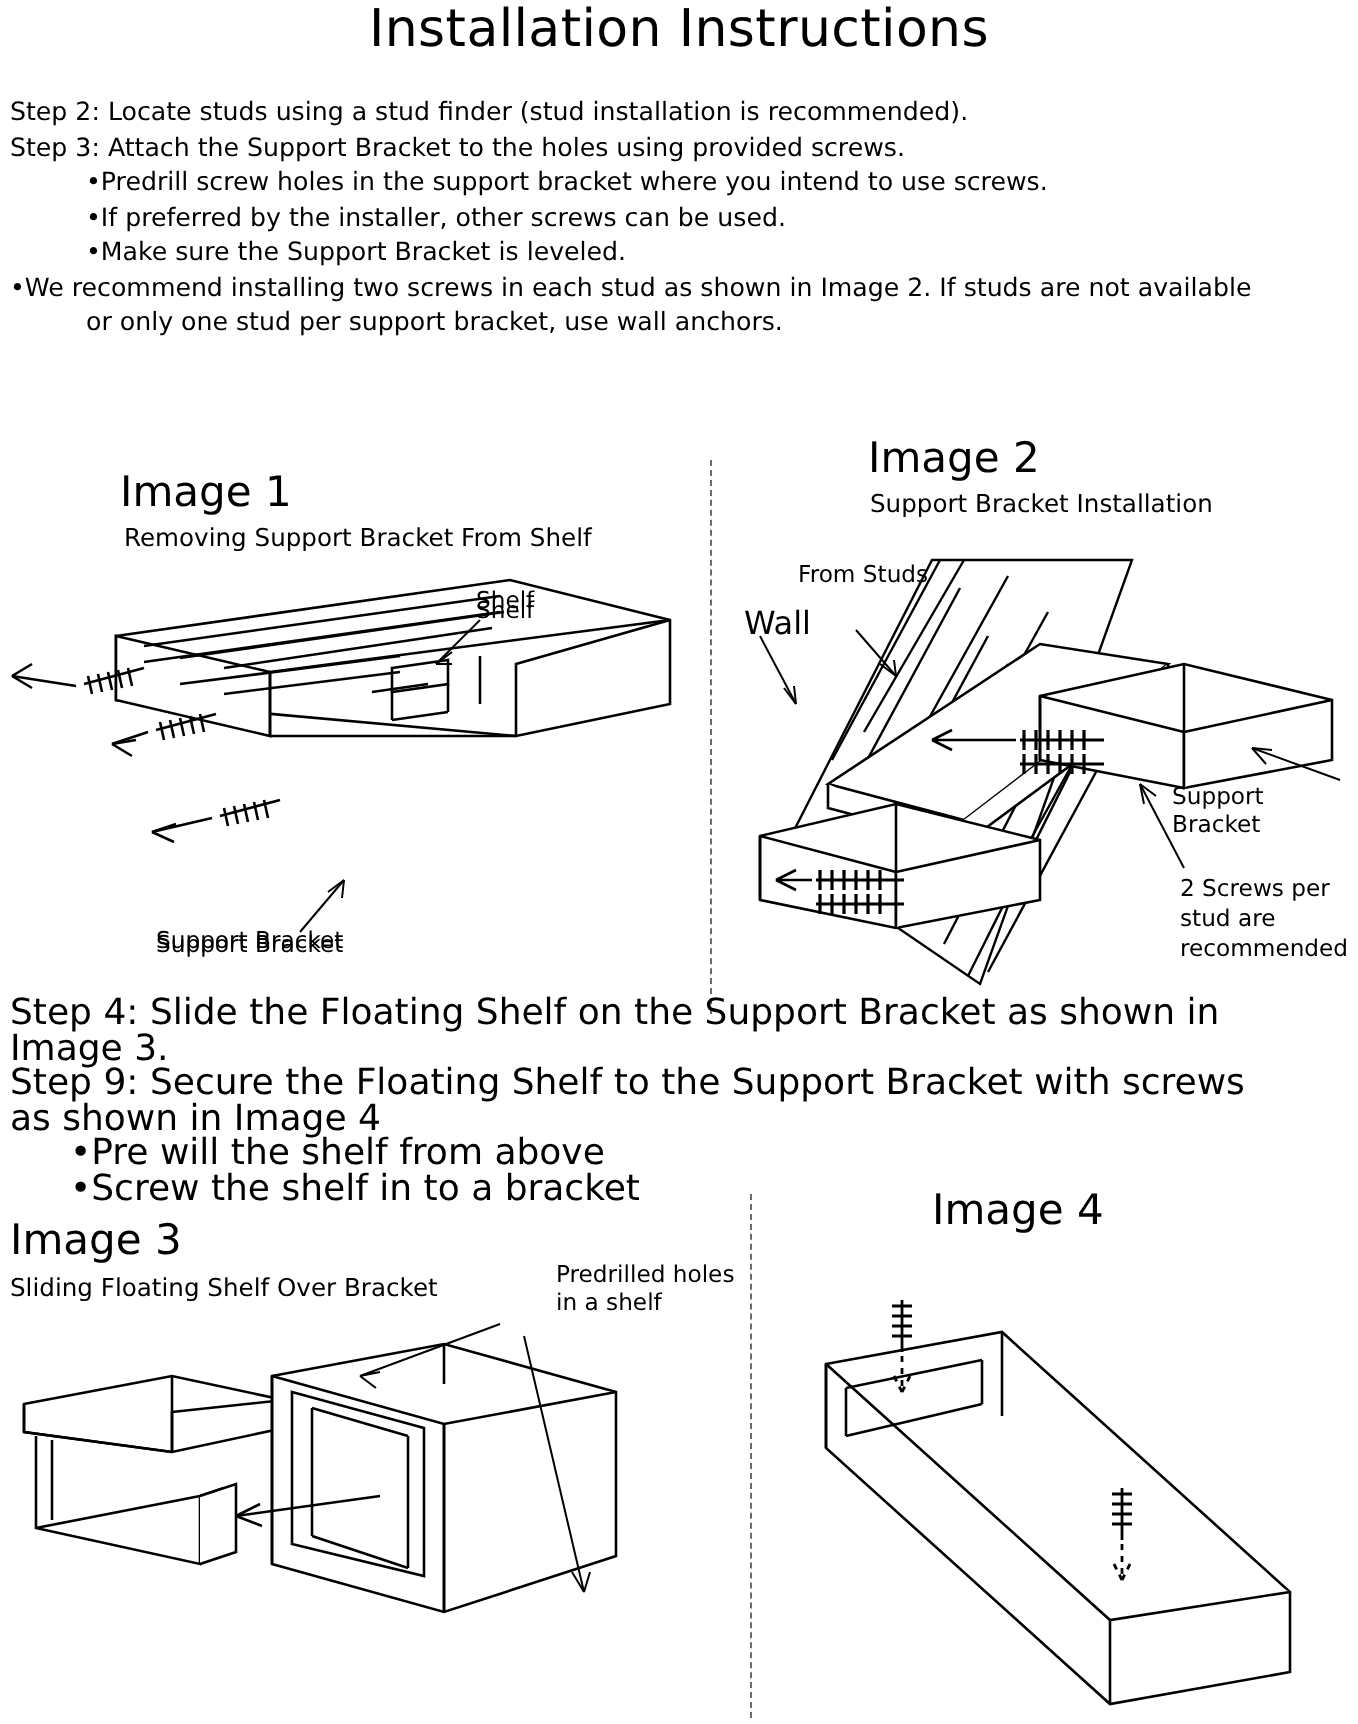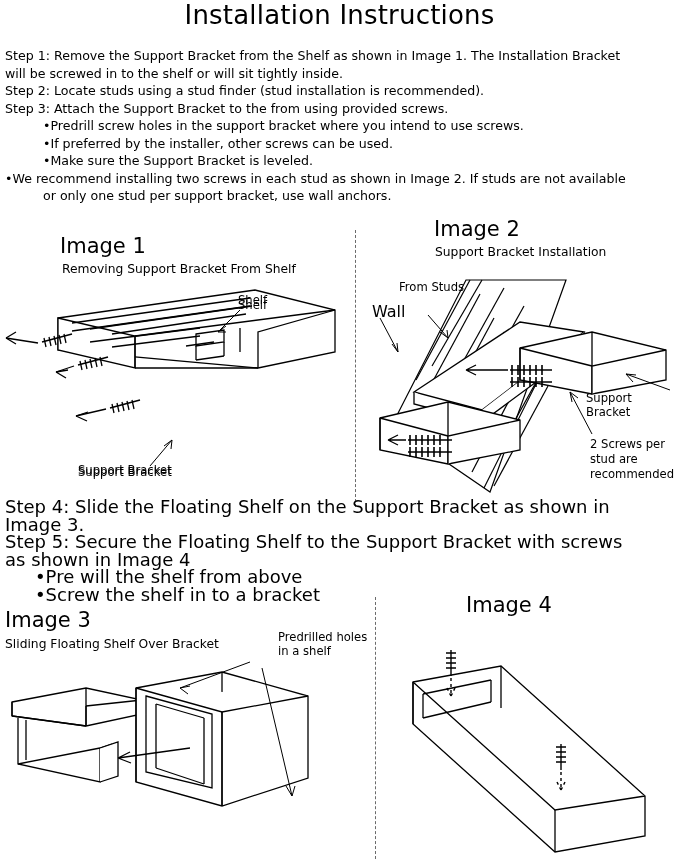--- a/index.html
+++ b/index.html
@@ -83,27 +83,24 @@
 </style>
 </head>
 <body>
 
 <div class="page">
 
   <div class="title">Installation Instructions</div>
 
   <div class="instructions-top">
     <div>
-      <span>Step 1</span><span>: Remove the </span><span>Support Bracket</span><span> from the Shelf as shown in </span><span>Image 1</span><span>. The Installation Bracket will be screwed in to the shelf or will sit tightly inside.</span>
-    </div>
-    <div>
       <span>Step 2</span><span>: Locate studs using a stud finder (stud installation is recommended).</span>
     </div>
     <div>
-      <span>Step 3</span><span>: Attach the </span><span>Support Bracket</span><span> to the from using provided screws.</span>
+      <span>Step 3</span><span>: Attach the </span><span>Support Bracket</span><span> to the holes using provided screws.</span>
     </div>
     <ul class="bullets">
       <li class="ind1">•Predrill screw holes in the support bracket where you intend to use screws.</li>
       <li class="ind1">•If preferred by the installer, other screws can be used.</li>
       <li class="ind1">•Make sure the Support Bracket is leveled.</li>
       <li class="ind1 nowrapline" style="white-space:normal;text-indent:-0px;">
         <span style="display:inline;margin-left:-38px;"></span>
         <span>•We recommend installing two screws in each stud as shown in </span><span>Image 2</span><span>. If studs are not available or only one stud per support bracket, use wall anchors.</span>
       </li>
     </ul>
@@ -251,21 +248,21 @@
     <div>2 Screws per</div>
     <div>stud are</div>
     <div>recommended</div>
   </div>
 
   <div class="instructions-mid">
     <div>
       <span>Step 4</span><span>: Slide the </span><span>Floating Shelf</span><span> on the </span><span>Support Bracket</span><span> as shown in </span><span>Image 3</span><span>.</span>
     </div>
     <div>
-      <span>Step 5</span><span>: Secure the </span><span>Floating Shelf</span><span> to the </span><span>Support Bracket</span><span> with screws as shown in </span><span>Image 4</span>
+      <span>Step 9</span><span>: Secure the </span><span>Floating Shelf</span><span> to the </span><span>Support Bracket</span><span> with screws as shown in </span><span>Image 4</span>
     </div>
     <ul class="bullets">
       <li class="ind0">•Pre will the shelf from above</li>
       <li class="ind0">•Screw the shelf in to a bracket</li>
     </ul>
   </div>
 
   <div class="img-head" style="top:608px; left:5px;">Image 3</div>
   <div class="img-sub" style="top:637px; left:5px;">Sliding Floating Shelf Over Bracket</div>
 

